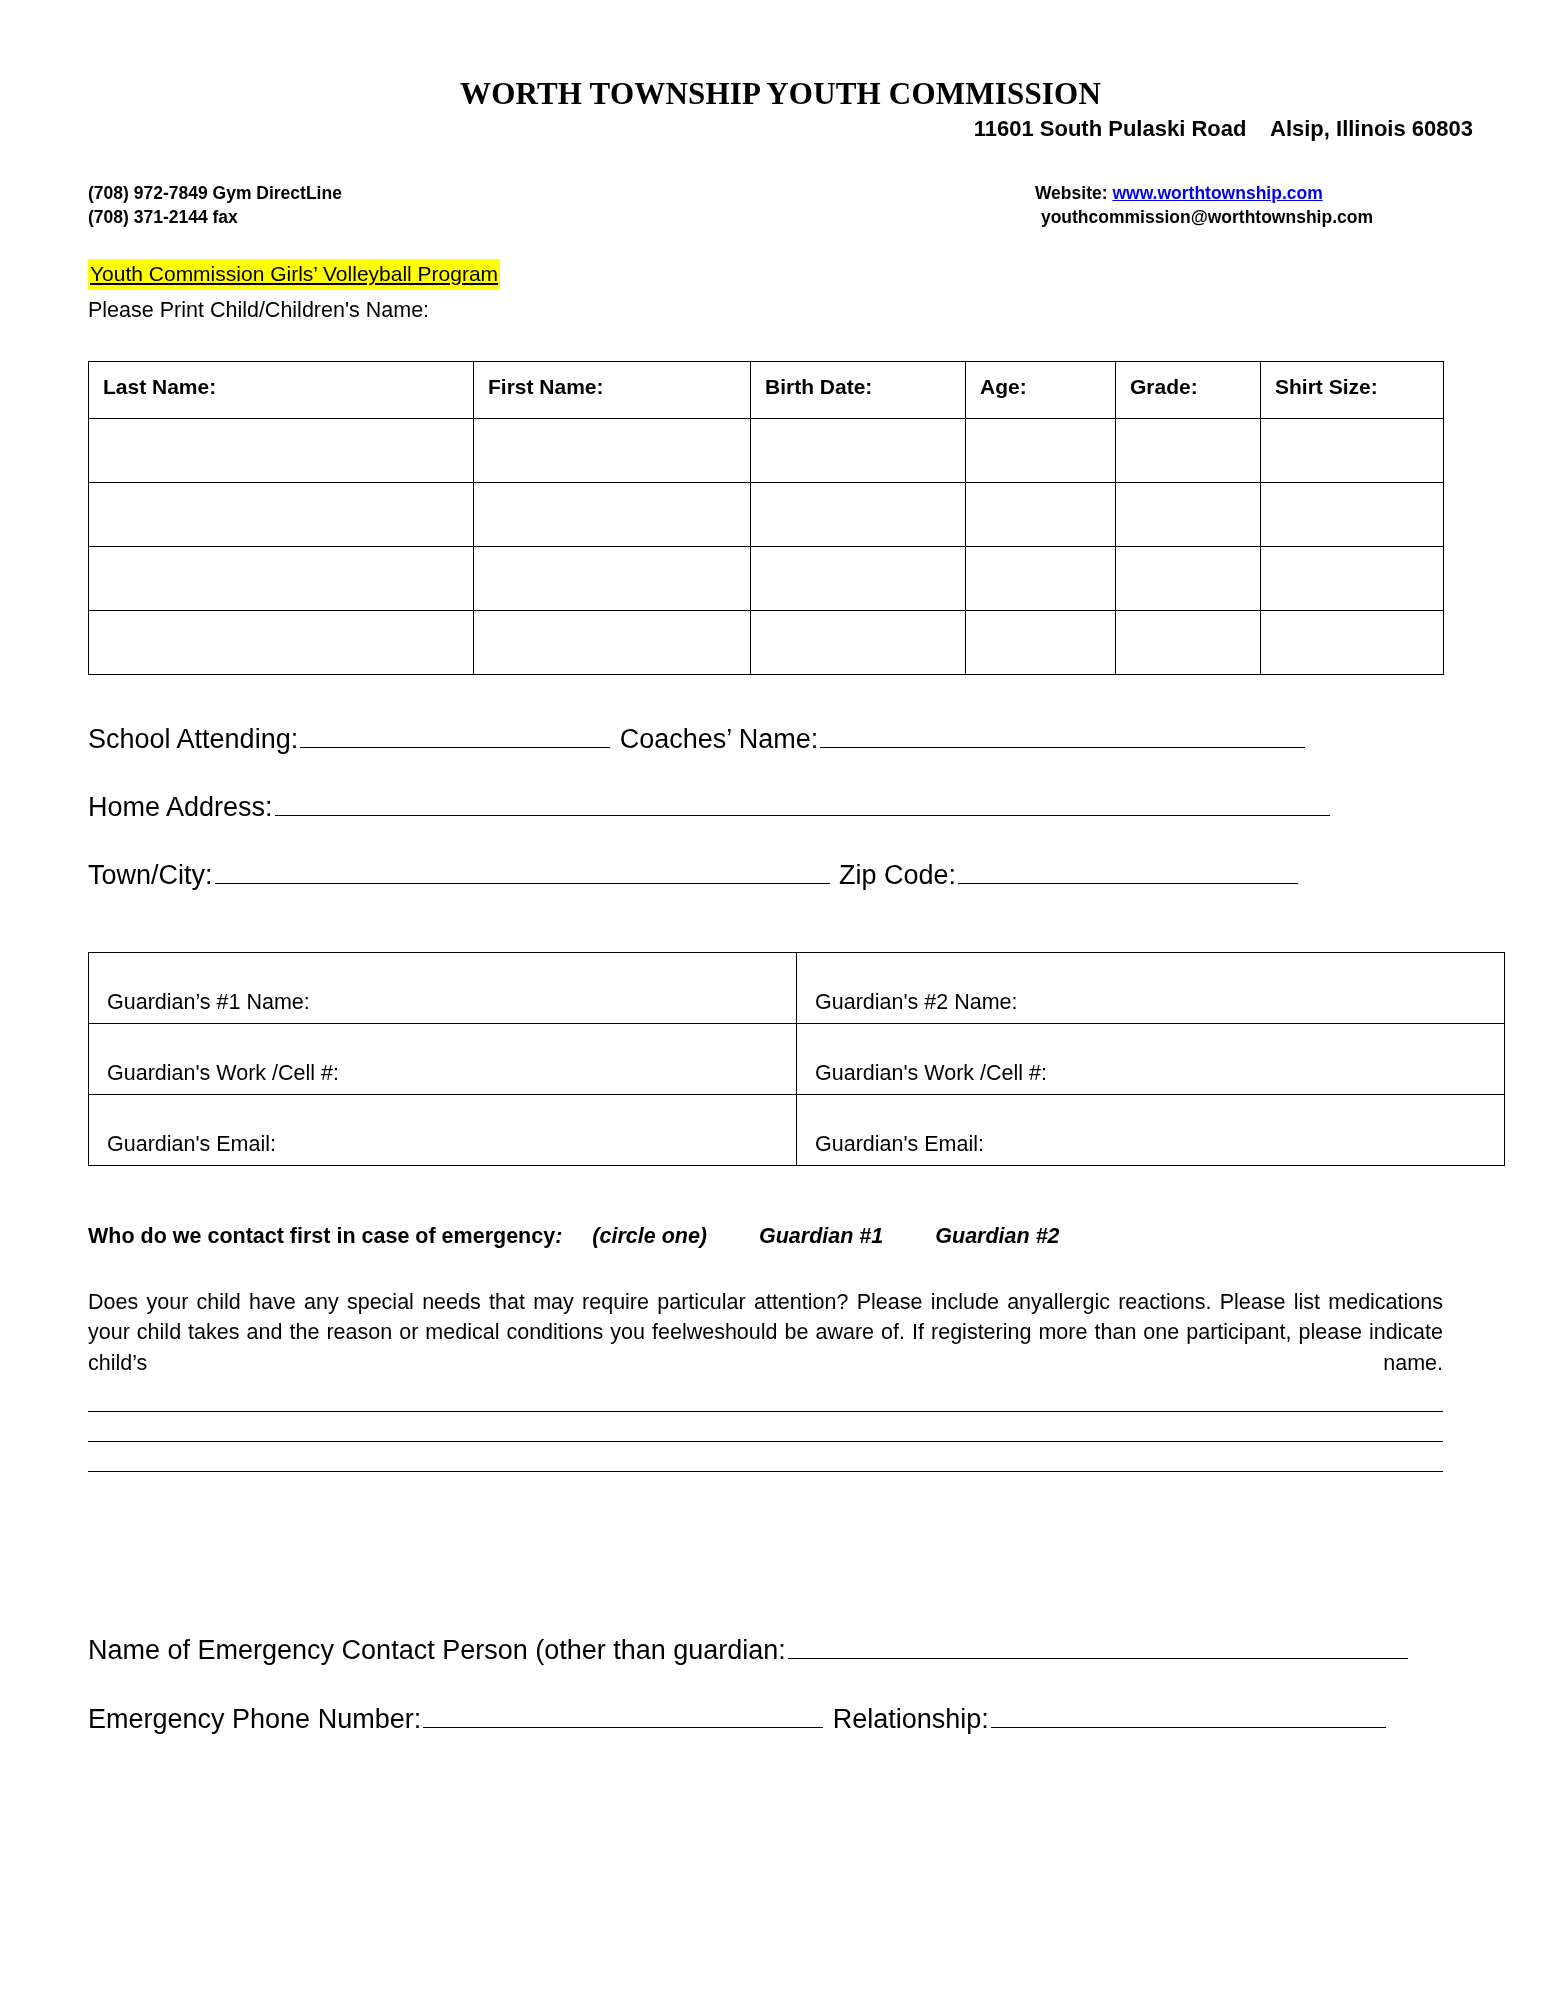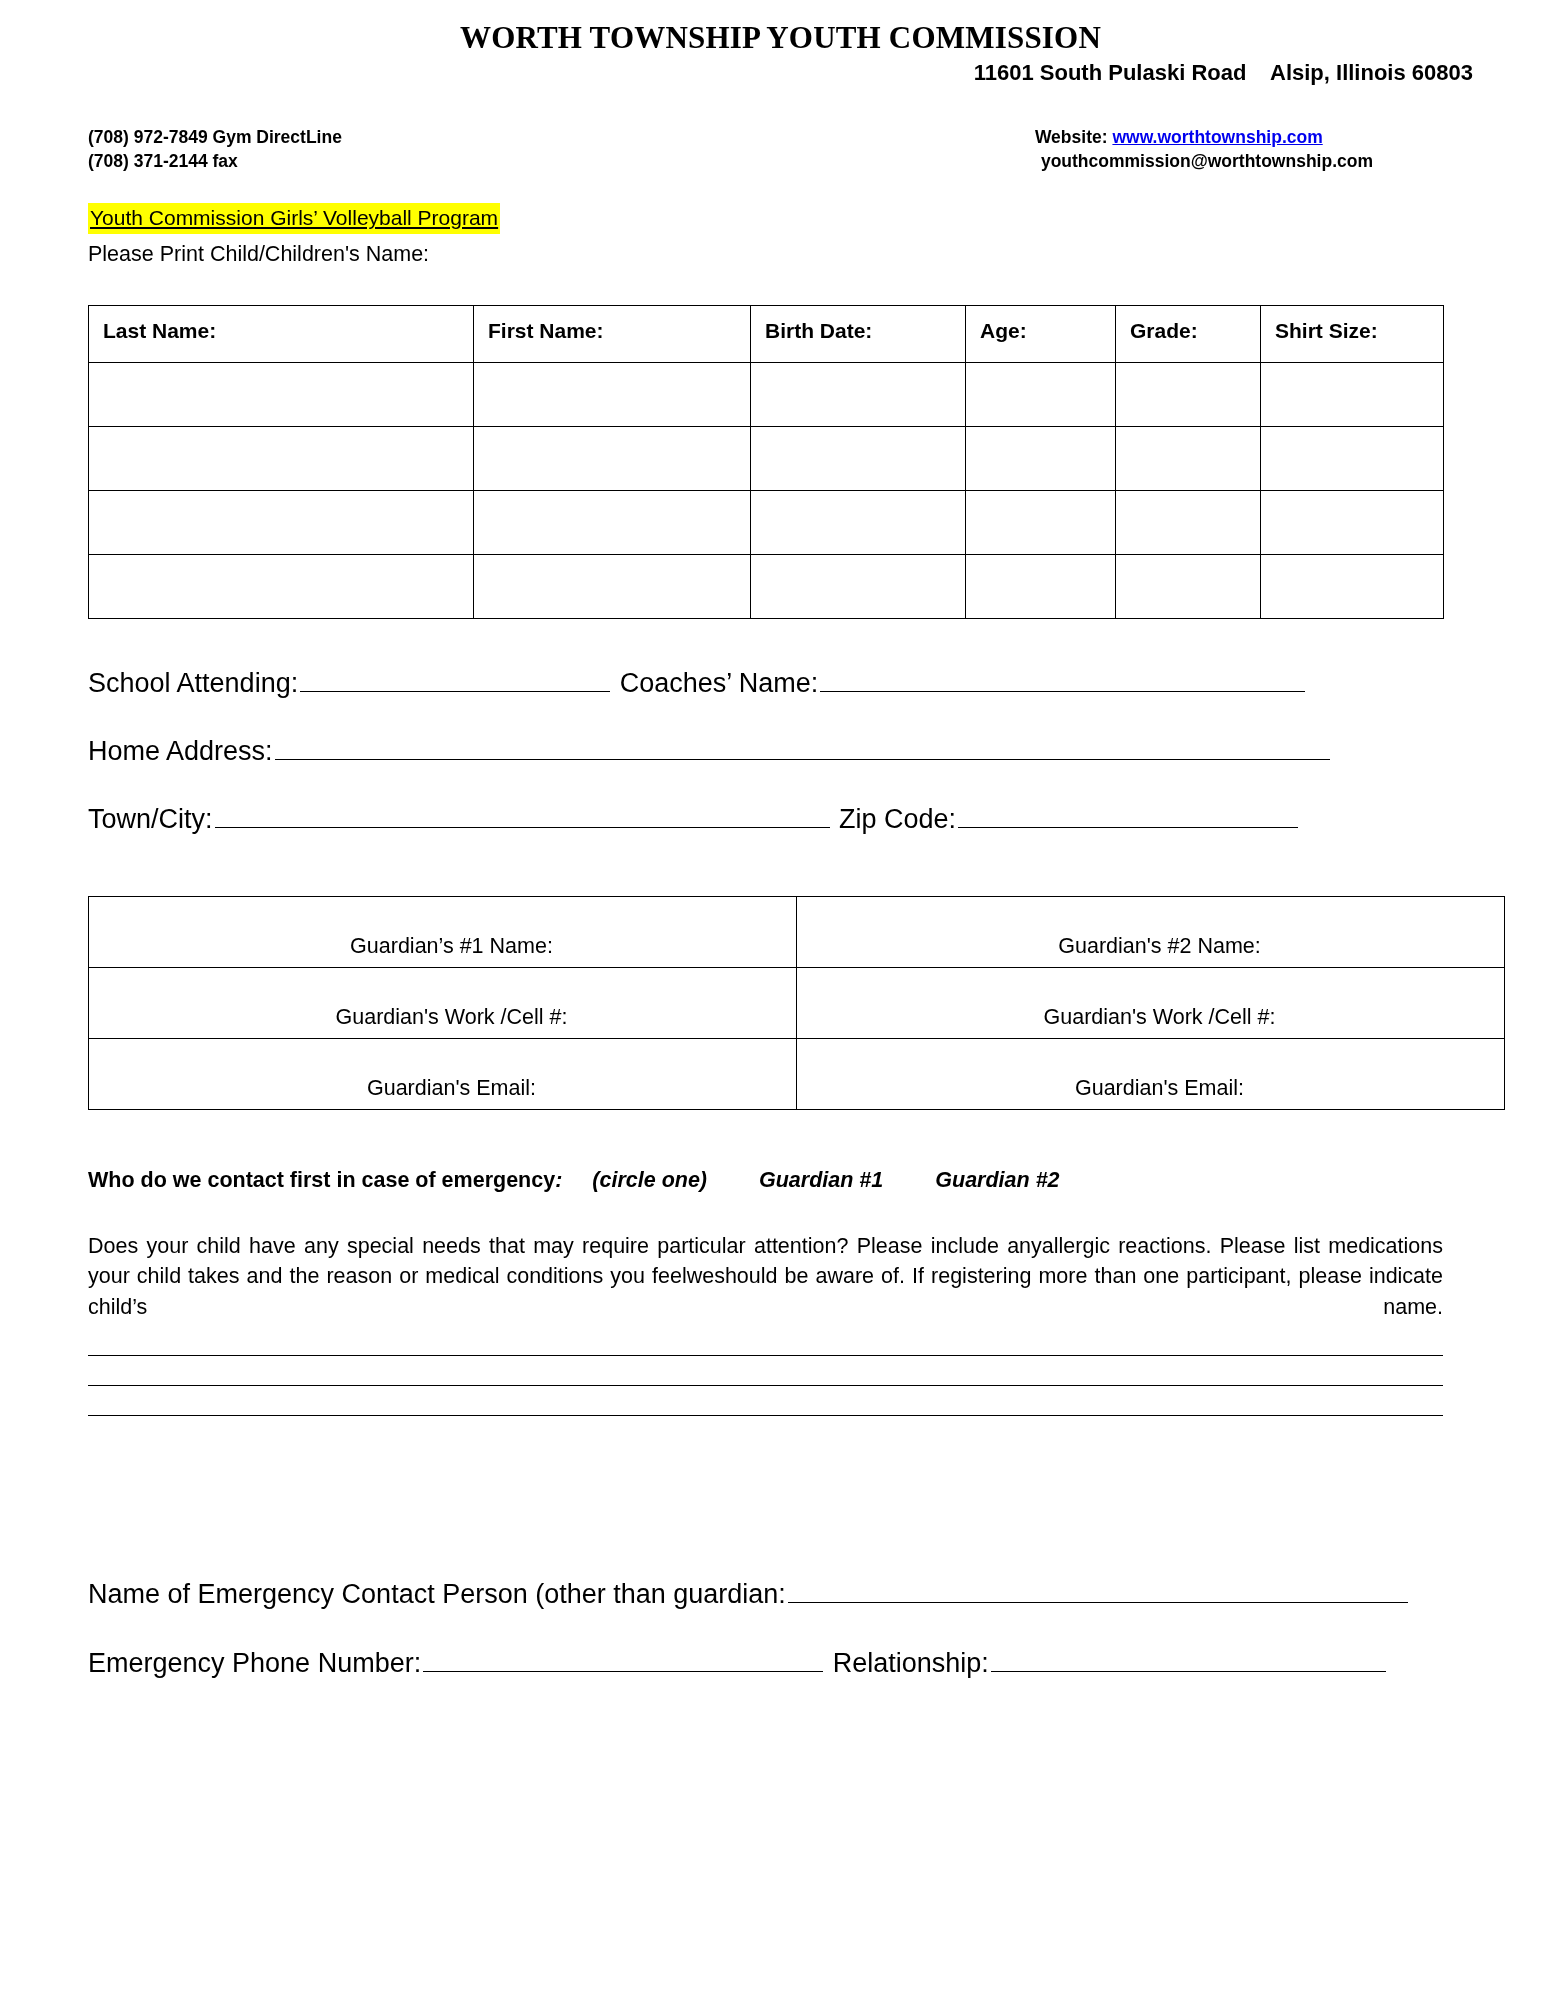--- a/index.html
+++ b/index.html
@@ -11,21 +11,21 @@
     width: 1545px;
     min-height: 2000px;
     font-family: "Liberation Sans", sans-serif;
     color: #000000;
     -webkit-font-smoothing: antialiased;
   }
   .page {
     width: 1545px;
     min-height: 2000px;
     box-sizing: border-box;
-    padding: 20px 72px 40px 88px;
+    padding: 76px 72px 40px 88px;
     position: relative;
     background: #fff;
   }
 
   
   .org-title {
     font-family: "Liberation Serif", serif;
     font-weight: bold;
     font-size: 31px;
     text-align: center;
@@ -135,21 +135,20 @@
   .rule.w395 { width: 395px; }
 
   .fields-block { margin: 0 0 58px 0; }
 
   
   table.guardians {
     border-collapse: collapse;
     width: 1378px;
     table-layout: fixed;
     margin: 0 0 56px 0;
-    text-align: center;
   }
   table.guardians td {
     border: 1.5px solid #000;
     font-size: 21.5px;
     padding: 0 0 8px 18px;
     height: 62px;
     vertical-align: bottom;
   }
 
   

